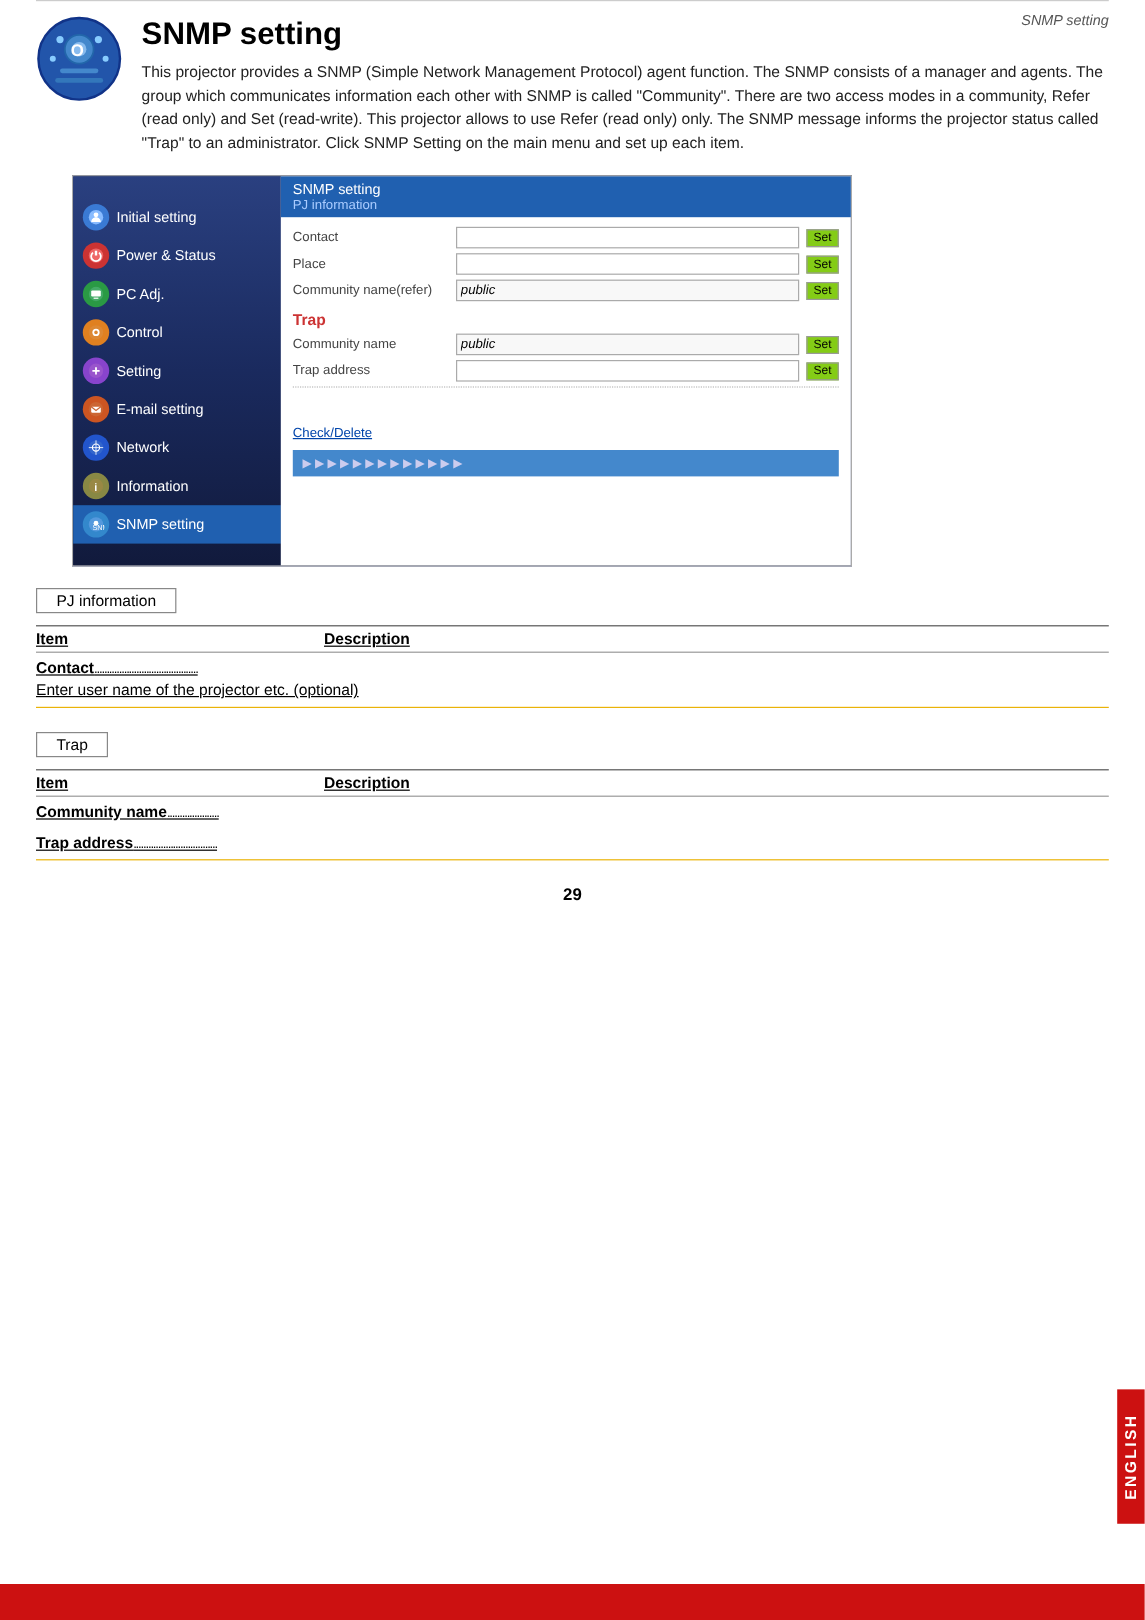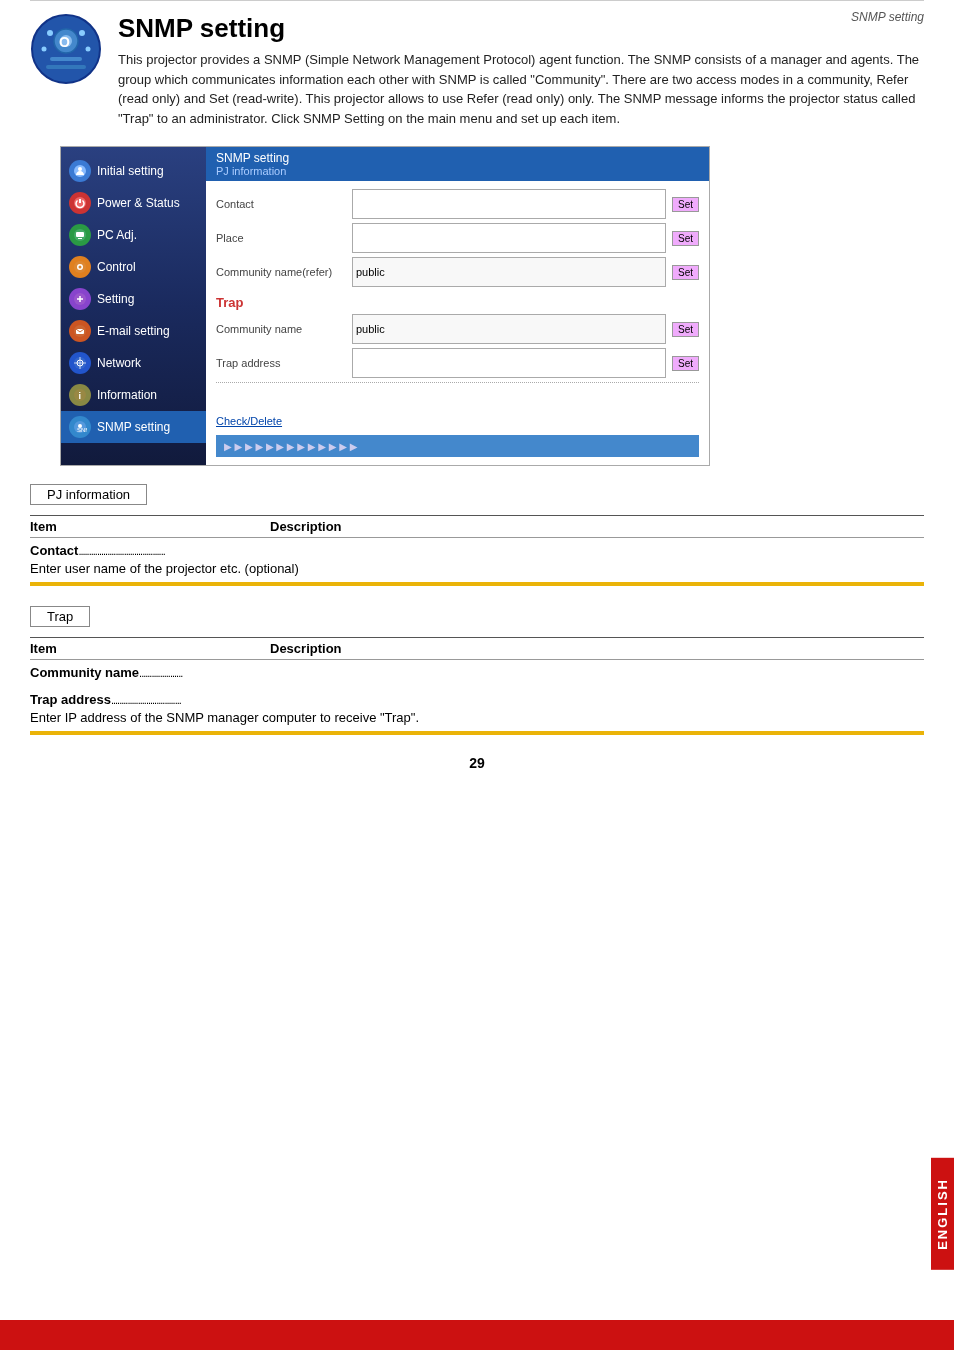--- a/index.html
+++ b/index.html
@@ -64,23 +64,23 @@
       border: 1px solid #aaa;
       margin: 18px 0 0 0;
       background: #1a2a5e;
       display: flex;
       width: 650px;
       margin-left: 30px;
       min-height: 320px;
     }
 
     .sidebar {
-      width: 145px;
+      width: 173px;
       background: linear-gradient(180deg, #2a4080 0%, #1a2a5e 50%, #111a3c 100%);
-      padding: 8px 0;
+      padding: 18px 0;
     }
 
     .sidebar-item {
       display: flex;
       align-items: center;
       gap: 6px;
       padding: 5px 8px;
       color: #fff;
       font-size: 12px;
       cursor: pointer;
@@ -142,33 +142,34 @@
 
     .form-label {
       font-size: 11px;
       color: #444;
       width: 130px;
       flex-shrink: 0;
     }
 
     .form-input {
       flex: 1;
-      height: 30px;
+      height: 18px;
       border: 1px solid #aaa;
       background: #fff;
       font-size: 11px;
       padding: 1px 3px;
+      font-style: italic;
     }
 
     .form-input.filled {
       background: #f8f8f8;
     }
 
     .set-btn {
-      background: #f0abfc;
+      background: #84cc16;
       border: 1px solid #999;
       font-size: 10px;
       padding: 1px 5px;
       cursor: pointer;
       white-space: nowrap;
     }
 
     .section-header {
       font-size: 13px;
       font-weight: bold;
@@ -209,22 +210,23 @@
       display: inline-block;
       border: 1px solid #888;
       padding: 2px 16px;
       font-size: 13px;
       margin-bottom: 10px;
     }
 
     .description-table {
       width: 100%;
       border-top: 1px solid #555;
-      border-bottom: 4px solid #eab308;
+      border-bottom: 1px solid #eab308;
       margin-bottom: 6px;
+      text-decoration: underline;
     }
 
     .description-table .header-row {
       display: flex;
       padding: 3px 0;
       border-bottom: 1px solid #999;
     }
 
     .description-table .header-row .col-item {
       width: 200px;
@@ -499,21 +501,20 @@
     </div>
     <div class="desc-row">
       <div class="col-item">
         <span class="item-bold">Community name</span><span style="font-size:11px; letter-spacing:-1px;">.....................</span>
       </div>
     </div>
     <div class="desc-row">
       <div class="col-item">
         <span class="item-bold">Trap address</span><span style="font-size:11px; letter-spacing:-1px;">..................................</span>
       </div>
-      <div class="col-desc">Enter IP address of the SNMP manager computer to receive "Trap".</div>
     </div>
   </div>
 </div>
 
 <div class="page-number">29</div>
 
 <div class="english-badge">ENGLISH</div>
 
 <div class="red-bar"></div>
 

